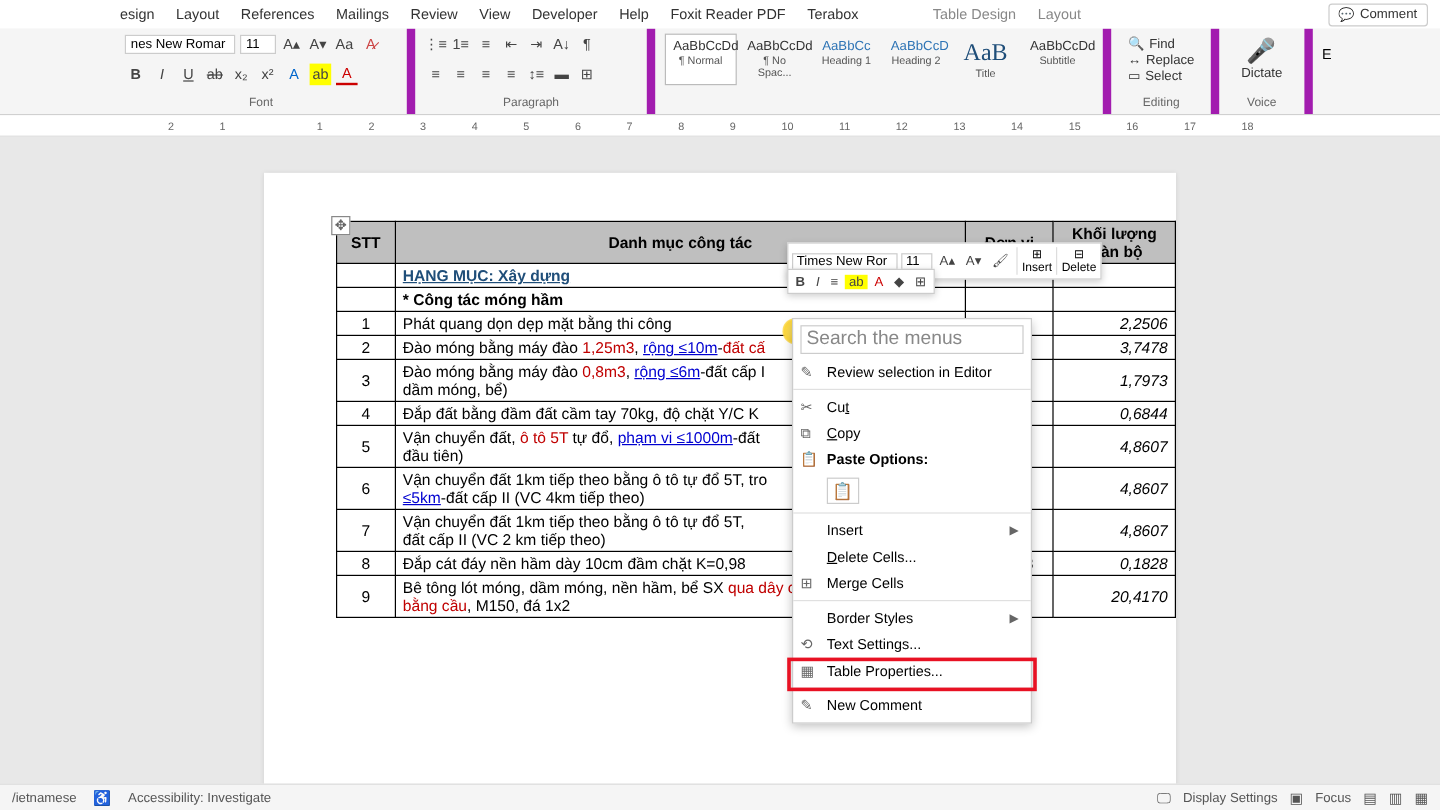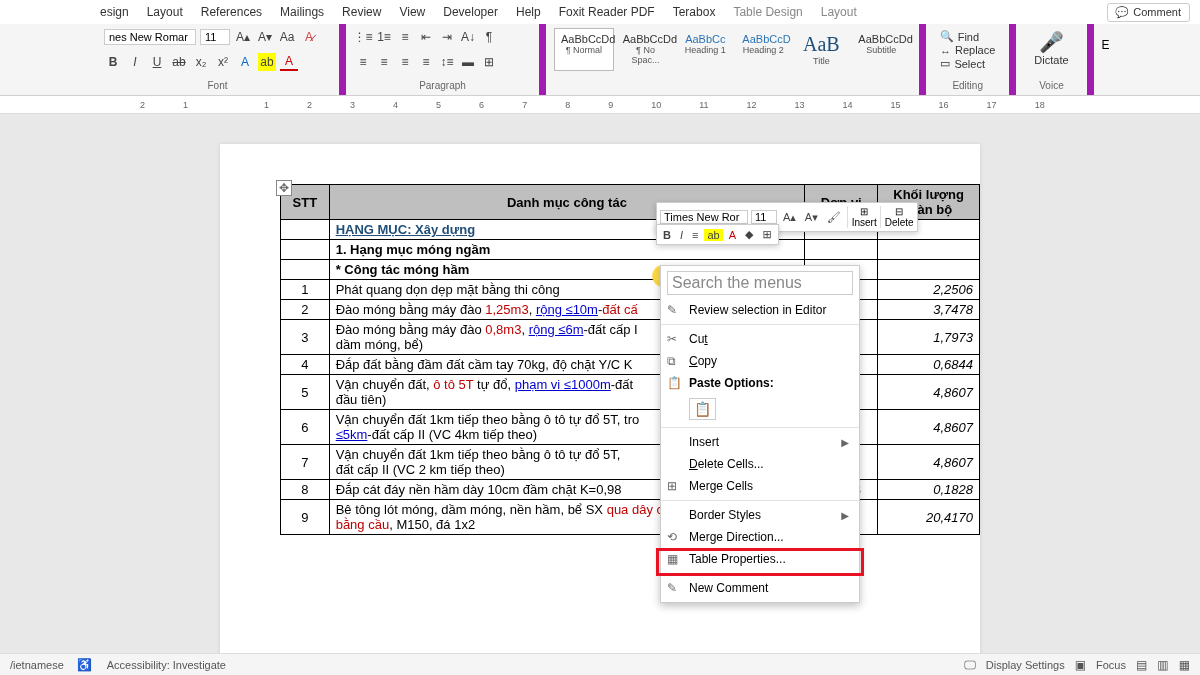--- a/index.html
+++ b/index.html
@@ -1,19 +1,19 @@
 <!DOCTYPE html>
 <html><head>
 <meta charset="utf-8">
 <style>
 *{box-sizing:border-box;margin:0;padding:0;font-family:"Segoe UI",sans-serif;}
 body{background:#e8e8e8;width:1200px;height:675px;overflow:hidden;position:relative;}
 .menubar{background:#fff;height:24px;display:flex;align-items:center;padding-left:100px;font-size:12px;color:#333;gap:18px;}
 .menubar span{cursor:pointer;}
-.tab-td{color:#888;}.tab-layout{color:#888;}
+.tab-td{color:#888;margin-left:44px;}.tab-layout{color:#888;}
 .comment-btn{margin-left:auto;margin-right:10px;border:1px solid #ccc;padding:2px 8px;border-radius:3px;font-size:11px;display:flex;align-items:center;gap:4px;}
 .ribbon{background:#f5f5f5;height:72px;display:flex;border-bottom:1px solid #d0d0d0;padding-left:96px;}
 .ribbon-group{border-right:7px solid #a21caf;padding:4px 8px;display:flex;flex-direction:column;justify-content:space-between;}
 .rg-label{font-size:10px;color:#666;text-align:center;padding-top:2px;}
 .font-row{display:flex;gap:4px;align-items:center;font-size:11px;}
 .font-combo{border:1px solid #ccc;padding:1px 4px;background:#fff;font-size:11px;width:92px;white-space:nowrap;overflow:hidden;}
 .size-combo{border:1px solid #ccc;padding:1px 4px;background:#fff;font-size:11px;width:30px;}
 .icon-btn{width:18px;height:18px;display:inline-flex;align-items:center;justify-content:center;font-size:12px;color:#444;}
 .para-row{display:flex;gap:3px;align-items:center;}
 .styles-row{display:flex;gap:2px;}
@@ -226,26 +226,20 @@
     </thead>
     <tbody id="tbody">
         <tr>
           <td></td>
           <td class="hangmuc">HẠNG MỤC: Xây dựng</td>
           <td></td>
           <td></td>
         </tr>
         <tr>
           <td></td>
-          <td class="bold">1. Hạng mục móng ngầm</td>
-          <td></td>
-          <td></td>
-        </tr>
-        <tr>
-          <td></td>
           <td class="bold">* Công tác móng hầm</td>
           <td></td>
           <td></td>
         </tr>
         <tr>
           <td class="c">1</td>
           <td>Phát quang dọn dẹp mặt bằng thi công</td>
           <td class="c"></td>
           <td class="r">2,2506</td>
         </tr>
@@ -363,21 +357,21 @@
         <span class="mi-ic">⊞</span>
         <span>Merge Cells</span>
       </div>
       <div class="sep"></div>
       <div class="mi">
         <span>Border Styles</span>
         <span class="arrow">▶</span>
       </div>
       <div class="mi">
         <span class="mi-ic">⟲</span>
-        <span>Merge Direction...</span>
+        <span>Text Settings...</span>
       </div>
       <div class="mi">
         <span class="mi-ic">▦</span>
         <span>Table Properties...</span>
       </div>
       <div class="sep"></div>
       <div class="mi">
         <span class="mi-ic">✎</span>
         <span>New Comment</span>
       </div>

